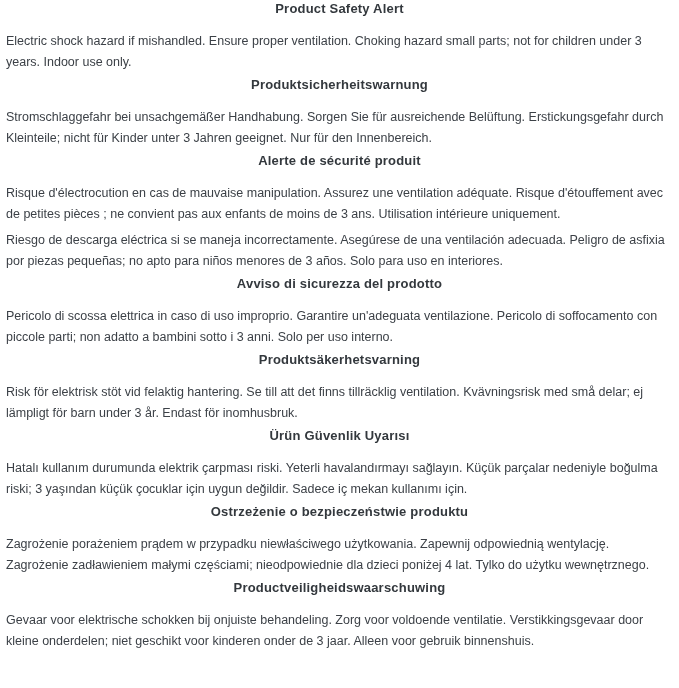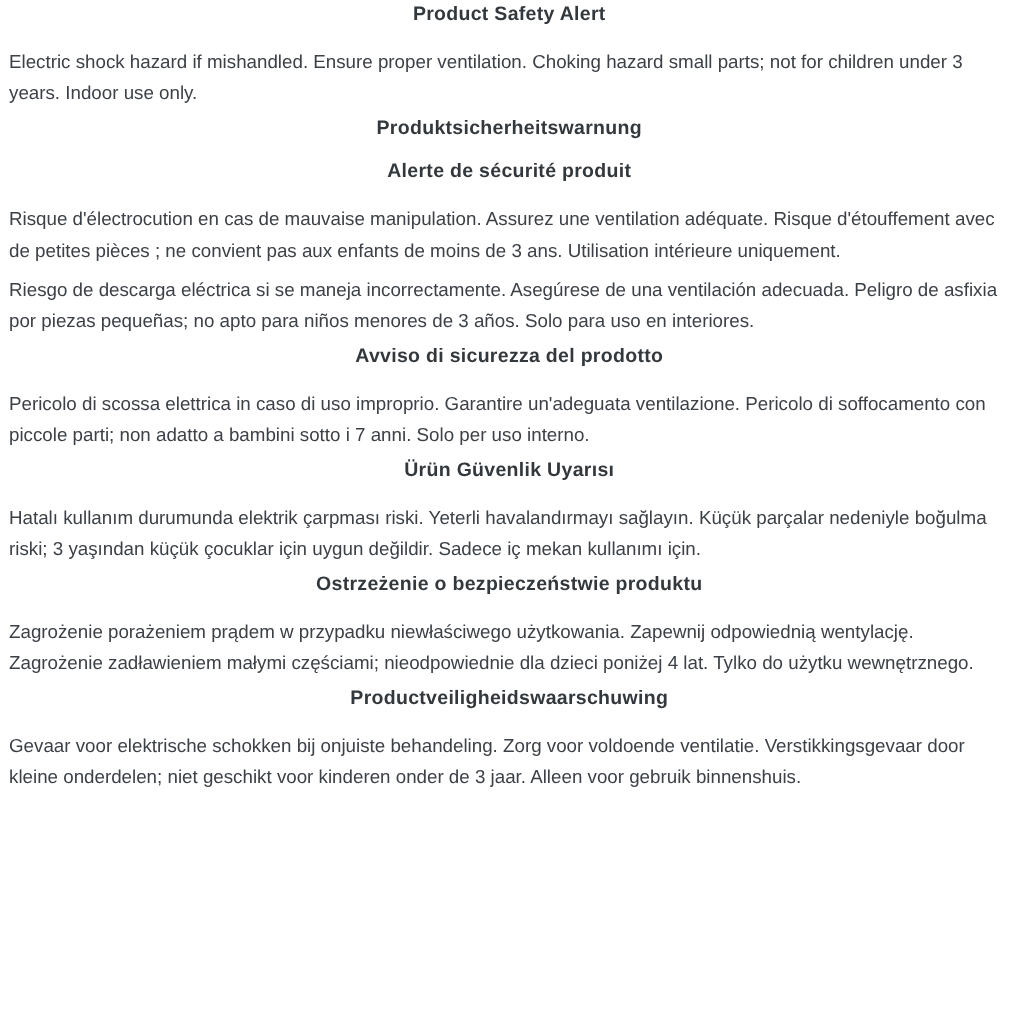--- a/index.html
+++ b/index.html
@@ -39,36 +39,41 @@
 
 <main class="doc">
 
   <section class="safety-section">
     <h2>Product Safety Alert</h2>
     <p>Electric shock hazard if mishandled. Ensure proper ventilation. Choking hazard small parts; not for children under 3 years. Indoor use only.</p>
   </section>
 
   <section class="safety-section">
     <h2>Produktsicherheitswarnung</h2>
+    <p>Stromschlaggefahr bei unsachgemäßer Handhabung. Sorgen Sie für ausreichende Belüftung. Erstickungsgefahr durch Kleinteile; nicht für Kinder unter 3 Jahren geeignet. Nur für den Innenbereich.</p>
   </section>
 
   <section class="safety-section">
     <h2>Alerte de sécurité produit</h2>
     <p>Risque d'électrocution en cas de mauvaise manipulation. Assurez une ventilation adéquate. Risque d'étouffement avec de petites pièces ; ne convient pas aux enfants de moins de 3 ans. Utilisation intérieure uniquement.</p>
   </section>
 
   <section class="safety-section">
     <p>Riesgo de descarga eléctrica si se maneja incorrectamente. Asegúrese de una ventilación adecuada. Peligro de asfixia por piezas pequeñas; no apto para niños menores de 3 años. Solo para uso en interiores.</p>
   </section>
 
   <section class="safety-section">
     <h2>Avviso di sicurezza del prodotto</h2>
-    <p>Pericolo di scossa elettrica in caso di uso improprio. Garantire un'adeguata ventilazione. Pericolo di soffocamento con piccole parti; non adatto a bambini sotto i 7 anni. Solo per uso interno.</p>
+    <p>Pericolo di scossa elettrica in caso di uso improprio. Garantire un'adeguata ventilazione. Pericolo di soffocamento con piccole parti; non adatto a bambini sotto i 3 anni. Solo per uso interno.</p>
   </section>
 
+  <section class="safety-section">
+    <h2>Produktsäkerhetsvarning</h2>
+    <p>Risk för elektrisk stöt vid felaktig hantering. Se till att det finns tillräcklig ventilation. Kvävningsrisk med små delar; ej lämpligt för barn under 3 år. Endast för inomhusbruk.</p>
+  </section>
 
   <section class="safety-section">
     <h2>Ürün Güvenlik Uyarısı</h2>
     <p>Hatalı kullanım durumunda elektrik çarpması riski. Yeterli havalandırmayı sağlayın. Küçük parçalar nedeniyle boğulma riski; 3 yaşından küçük çocuklar için uygun değildir. Sadece iç mekan kullanımı için.</p>
   </section>
 
   <section class="safety-section">
     <h2>Ostrzeżenie o bezpieczeństwie produktu</h2>
     <p>Zagrożenie porażeniem prądem w przypadku niewłaściwego użytkowania. Zapewnij odpowiednią wentylację. Zagrożenie zadławieniem małymi częściami; nieodpowiednie dla dzieci poniżej 4 lat. Tylko do użytku wewnętrznego.</p>
   </section>

